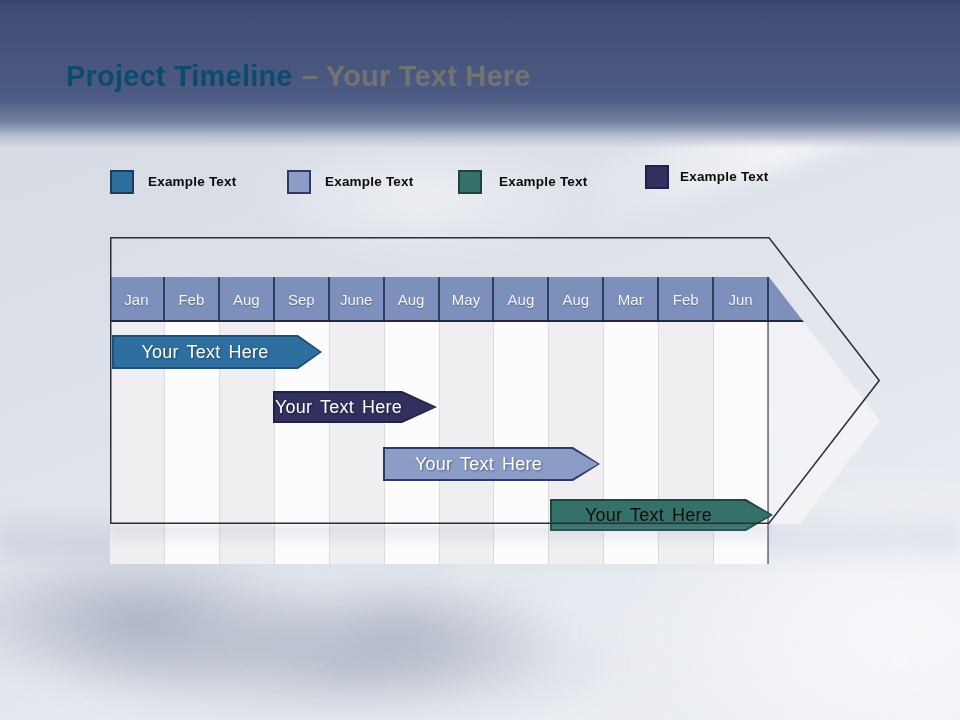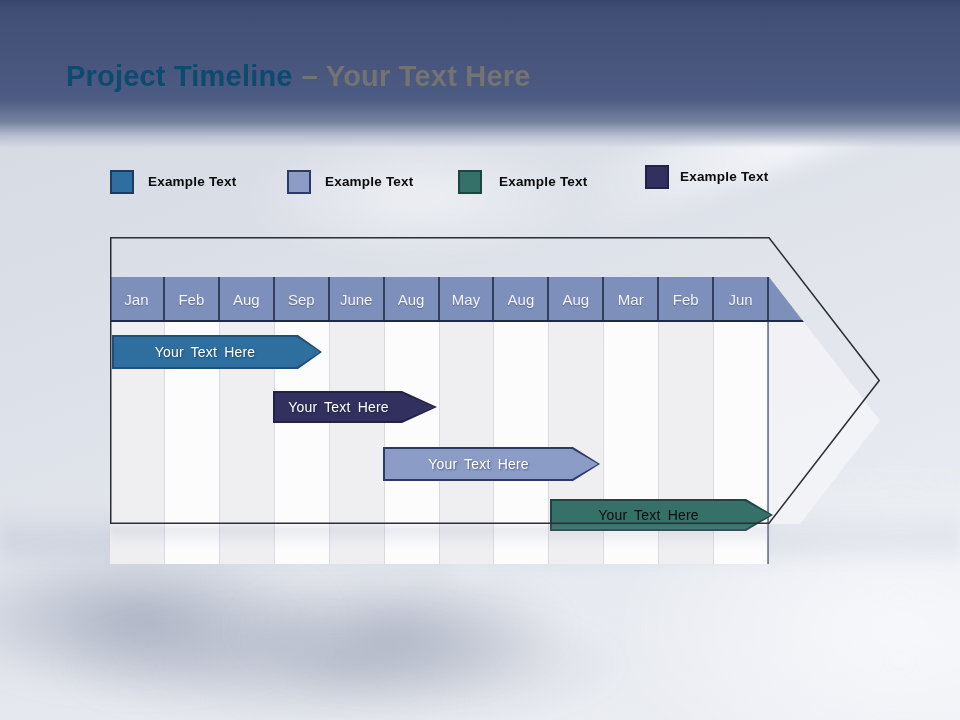--- a/index.html
+++ b/index.html
@@ -62,21 +62,21 @@
   .tl-months{ position:absolute; left:0; top:0; width:659px; height:45px; display:flex; }
   .tl-month { flex:1; display:flex; align-items:center; justify-content:center;
               border-right:2px solid rgba(30,42,70,.8);
               color:#f3f5fa; font-size:15px; text-shadow:0 1px 1px rgba(20,28,50,.35); }
   .tl-right-line { position:absolute; left:657px; top:45px; width:2px; height:242px; background:rgba(45,56,84,.55); }
   .tl-outline { position:absolute; inset:0; pointer-events:none; }
 
   
   .bar { position:absolute; }
   .bar .fill { position:absolute; inset:2px; display:flex; align-items:center; justify-content:center;
-               font-size:14px; letter-spacing:.2px; word-spacing:3px; white-space:nowrap; }
+               font-size:18px; letter-spacing:.2px; word-spacing:3px; white-space:nowrap; }
   .bar-1 { left:2px;   top:58px;  width:210px; height:34px; background:#1f4e79;
            clip-path:polygon(0 0, calc(100% - 24px) 0, 100% 50%, calc(100% - 24px) 100%, 0 100%); }
   .bar-1 .fill { background:#2e6f9f; padding-right:24px;
            clip-path:polygon(0 0, calc(100% - 23px) 0, 100% 50%, calc(100% - 23px) 100%, 0 100%); }
   .bar-2 { left:163px; top:114px; width:164px; height:32px; background:#222148;
            clip-path:polygon(0 0, calc(100% - 35px) 0, 100% 50%, calc(100% - 35px) 100%, 0 100%); }
   .bar-2 .fill { background:#31305f; padding-right:33px;
            clip-path:polygon(0 0, calc(100% - 34px) 0, 100% 50%, calc(100% - 34px) 100%, 0 100%); }
   .bar-3 { left:273px; top:170px; width:217px; height:34px; background:#2e3a66;
            clip-path:polygon(0 0, calc(100% - 27px) 0, 100% 50%, calc(100% - 27px) 100%, 0 100%); }

